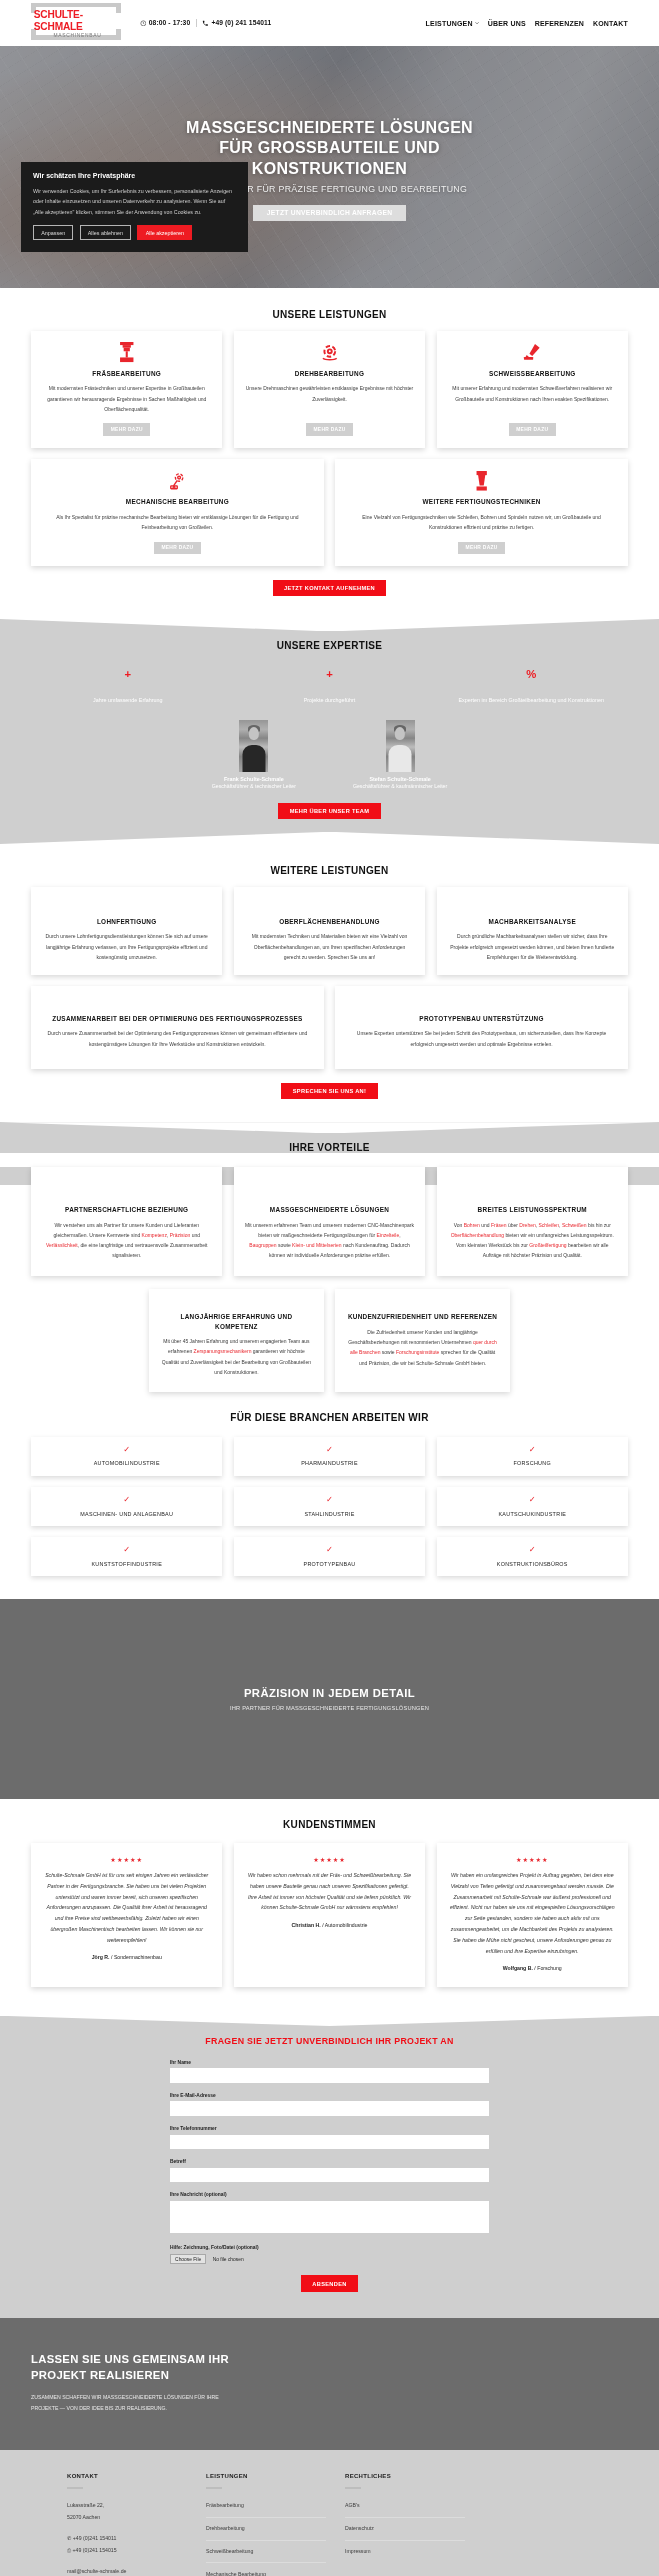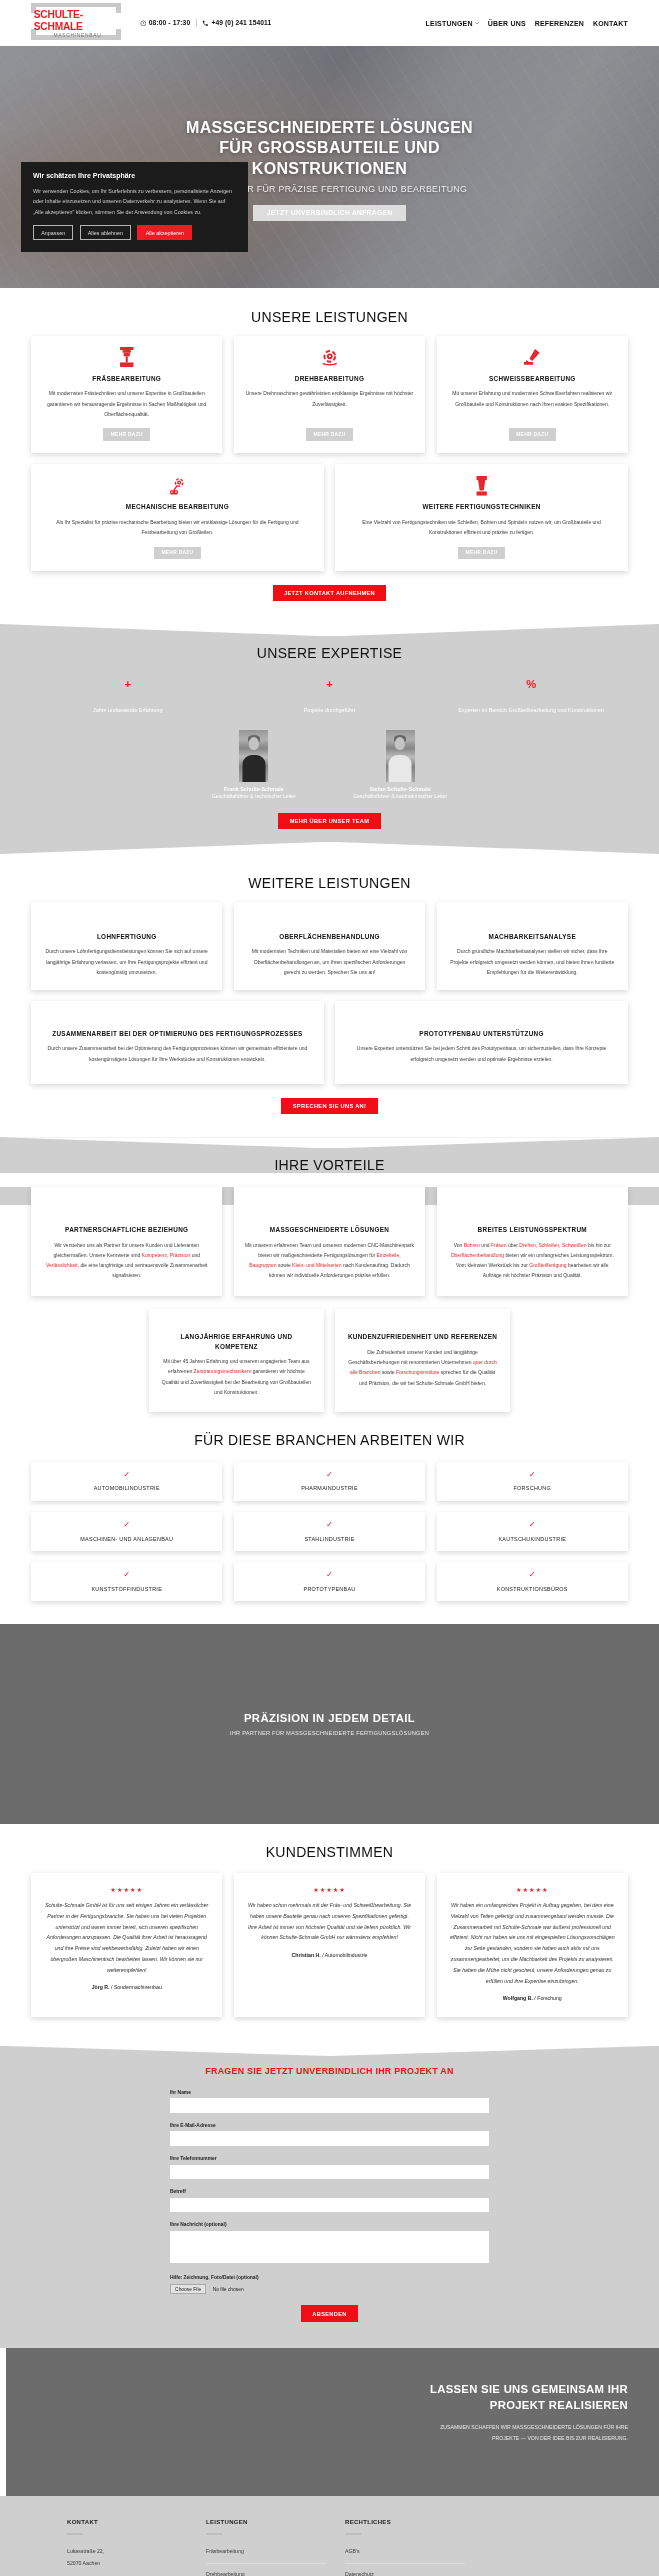--- a/index.html
+++ b/index.html
@@ -77,21 +77,21 @@
   .cookie p { font-size:5.3px; line-height:1.95; color:#d0d0d0;
       font-family:"Liberation Sans Narrow","Liberation Sans",sans-serif;}
   .cookie-btns { display:flex; gap:6.2px; margin-top:8.2px; }
   .cookie-btns button { font-size:5.4px; padding:3.6px 7.2px; cursor:pointer;
       font-family:"Liberation Sans Narrow","Liberation Sans",sans-serif; }
   .btn-outline { background:transparent; color:#ddd; border:0.5px solid #b5b5b5; }
   .btn-red { background:#ee1b22; color:#fff; border:0.5px solid #ee1b22; }
 
   
   .section { padding: 20.6px 31px 23px; }
-  .sec-title { text-align:center; font-size:14px; font-weight:400; letter-spacing:0.3px;
+  .sec-title { text-align:center; font-size:10px; font-weight:700; letter-spacing:0.3px;
       text-transform:uppercase; margin-bottom:11.3px; color:#111;
       font-family:"Liberation Sans Narrow","Liberation Sans",sans-serif;}
   .grid3 { display:grid; grid-template-columns:repeat(3,1fr); gap:11.3px; }
   .grid2 { display:grid; grid-template-columns:repeat(2,1fr); gap:11.3px; }
   .card { background:#fff; box-shadow:0 1.5px 5.7px rgba(0,0,0,.16); padding:11.3px 11.3px 12.4px;
       text-align:center; display:flex; flex-direction:column; align-items:center; }
   .card .icon { color:#e8262d; margin-bottom:6.2px; }
   .card h3 { font-size:6.4px; font-weight:700; letter-spacing:0.3px; text-transform:uppercase;
       margin-bottom:5.2px; color:#111; line-height:1.45;
       font-family:"Liberation Sans Narrow","Liberation Sans",sans-serif;}
@@ -182,21 +182,21 @@
       width:100%; border:none; background:#fff; padding:4.1px 4.6px; font-size:5.7px;
       font-family:"Liberation Sans Narrow","Liberation Sans",sans-serif; outline:none; }
   .form-row textarea { height:32px; resize:none; }
   .file-row { margin-bottom:11.3px; }
   .file-row .filebtn { background:#e3e3e3; border:0.5px solid #a9a9a9; font-size:4.9px; padding:1.5px 4.1px;
       display:inline-block; font-family:"Liberation Sans Narrow","Liberation Sans",sans-serif;}
   .file-row .fname { font-size:4.9px; margin-left:4.1px; color:#222;
       font-family:"Liberation Sans Narrow","Liberation Sans",sans-serif;}
 
   
-  .finalcta { background:#6c6c6c; padding:33px 31px 52px; text-align:right;margin-left:6px; }
+  .finalcta { background:#6c6c6c; padding:33px 31px 36px; text-align:left; }
   .finalcta h2 { color:#fff; font-size:11.3px; line-height:1.45; font-weight:700; letter-spacing:0.3px;
       text-transform:uppercase; font-family:"Liberation Sans Narrow","Liberation Sans",sans-serif;}
   .finalcta p { color:#e9e9e9; font-size:5.2px; line-height:2.1; margin-top:8.2px;
       font-family:"Liberation Sans Narrow","Liberation Sans",sans-serif;}
 
   
   .footer { background:#cfcfcf; padding:23px 67px 15.5px; }
   .footer-grid { display:grid; grid-template-columns: 139px 139px 139px; }
   .footer h4 { font-size:6px; font-weight:700; letter-spacing:0.3px; text-transform:uppercase; color:#1d1d1d;
       font-family:"Liberation Sans Narrow","Liberation Sans",sans-serif;}

